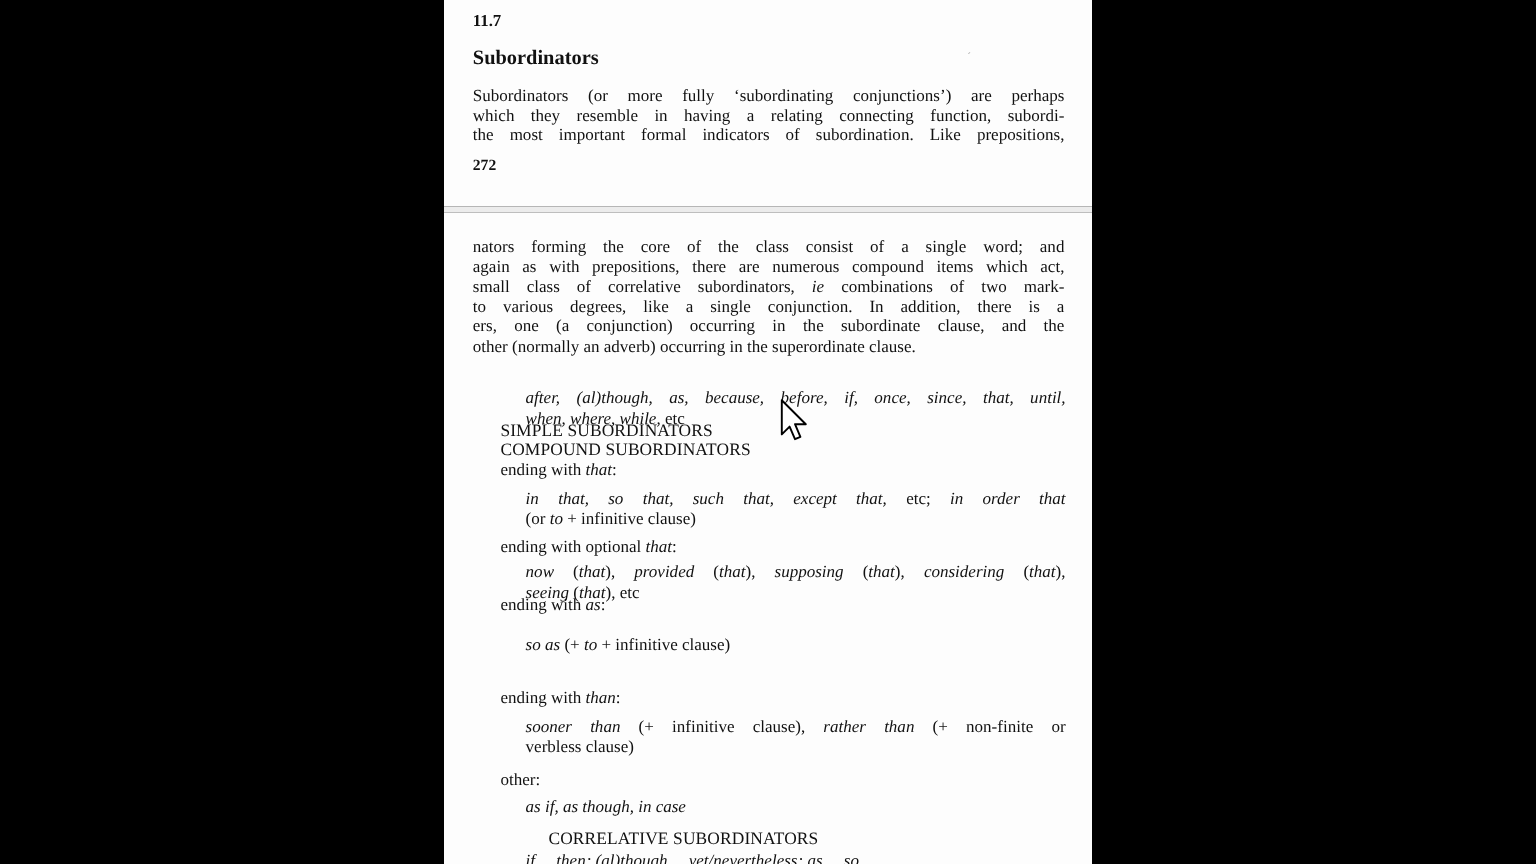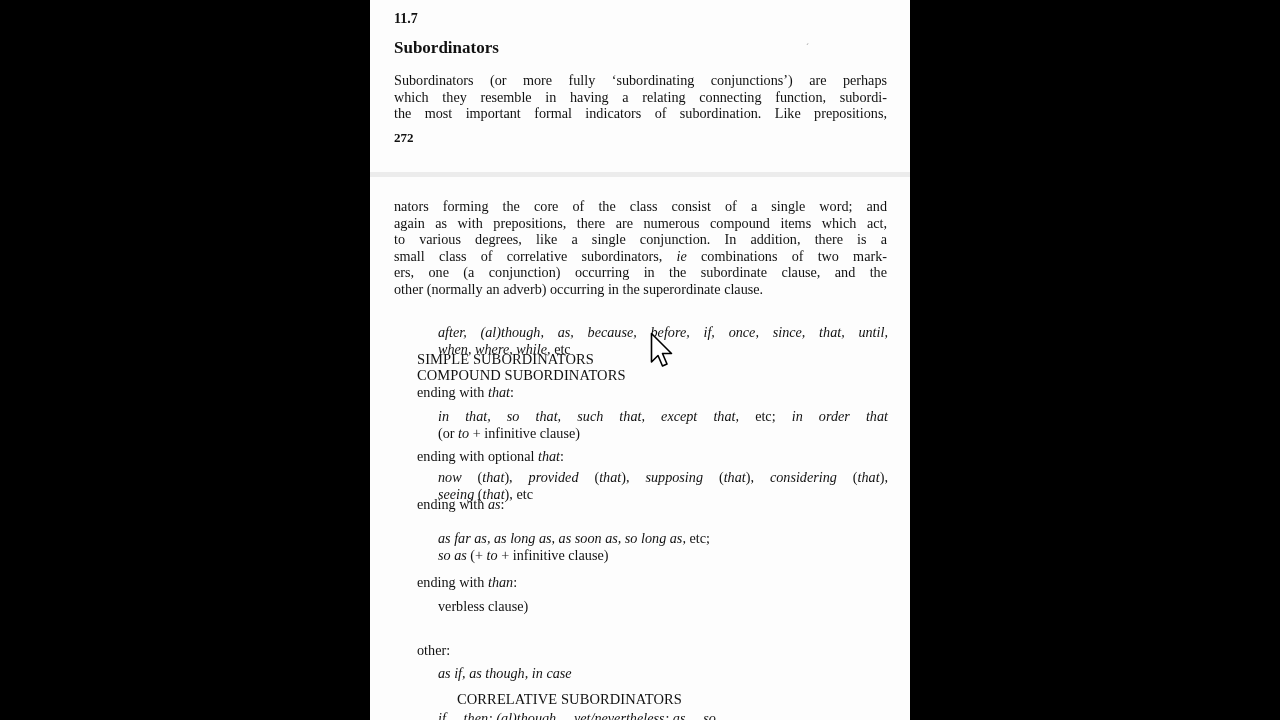--- a/index.html
+++ b/index.html
@@ -118,22 +118,22 @@
     </div>
     <div class="abs page-num">272</div>
   </div>
 
   <div class="page-sep"></div>
 
   <div class="page page-bottom">
     <div class="para" style="top:21px;">
       <span class="line">nators forming the core of the class consist of a single word; and</span>
       <span class="line">again as with prepositions, there are numerous compound items which act,</span>
+      <span class="line"><span>small class of correlative subordinators, </span><i>ie</i><span> combinations of two mark-</span></span>
       <span class="line">to various degrees, like a single conjunction. In addition, there is a</span>
-      <span class="line"><span>small class of correlative subordinators, </span><i>ie</i><span> combinations of two mark-</span></span>
       <span class="line">ers, one (a conjunction) occurring in the subordinate clause, and the</span>
       <span class="line last">other (normally an adverb) occurring in the superordinate clause.</span>
     </div>
 
     <div class="abs head" style="top:130px;margin-top:44px;">SIMPLE SUBORDINATORS</div>
     <div class="item" style="top:147px;">
       <span class="line just"><i>after, (al)though, as, because, before, if, once, since, that, until,</i></span>
       <span class="line"><i>when, where, while,</i><span> etc</span></span>
     </div>
 
@@ -146,26 +146,26 @@
     </div>
 
     <div class="abs sub" style="top:271px;"><span>ending with optional </span><i>that</i><span>:</span></div>
     <div class="item" style="top:292px;">
       <span class="line just" id="opt-line1"><i>now</i><span> (</span><i>that</i><span>), </span><i>provided</i><span> (</span><i>that</i><span>), </span><i>supposing</i><span> (</span><i>that</i><span>), </span><i>considering</i><span> (</span><i>that</i><span>),</span></span>
       <span class="line"><i>seeing</i><span> (</span><i>that</i><span>), etc</span></span>
     </div>
 
     <div class="abs sub" style="top:319px;"><span>ending with </span><i>as</i><span>:</span></div>
     <div class="item" style="top:353px;">
-      <span class="line"><i>as far as, as long as, as soon as, so long as,</i><span> etc;</span></span>
       <span class="line"><i>so as</i><span> (+ </span><i>to</i><span> + infinitive clause)</span></span>
     </div>
 
     <div class="abs sub" style="top:397px;"><span>ending with </span><i>than</i><span>:</span></div>
     <div class="item" style="top:421px;">
+      <span class="line just"><i>sooner than</i><span> (+ infinitive clause), </span><i>rather than</i><span> (+ non-finite or</span></span>
       <span class="line">verbless clause)</span>
     </div>
 
     <div class="abs sub" style="top:465px;">other:</div>
     <div class="item" style="top:488px;">
       <span class="line"><i>as if, as though, in case</i></span>
     </div>
 
     <div class="abs head" style="top:514px;margin-left:40px;">CORRELATIVE SUBORDINATORS</div>
     <div class="item" style="top:533px;">

